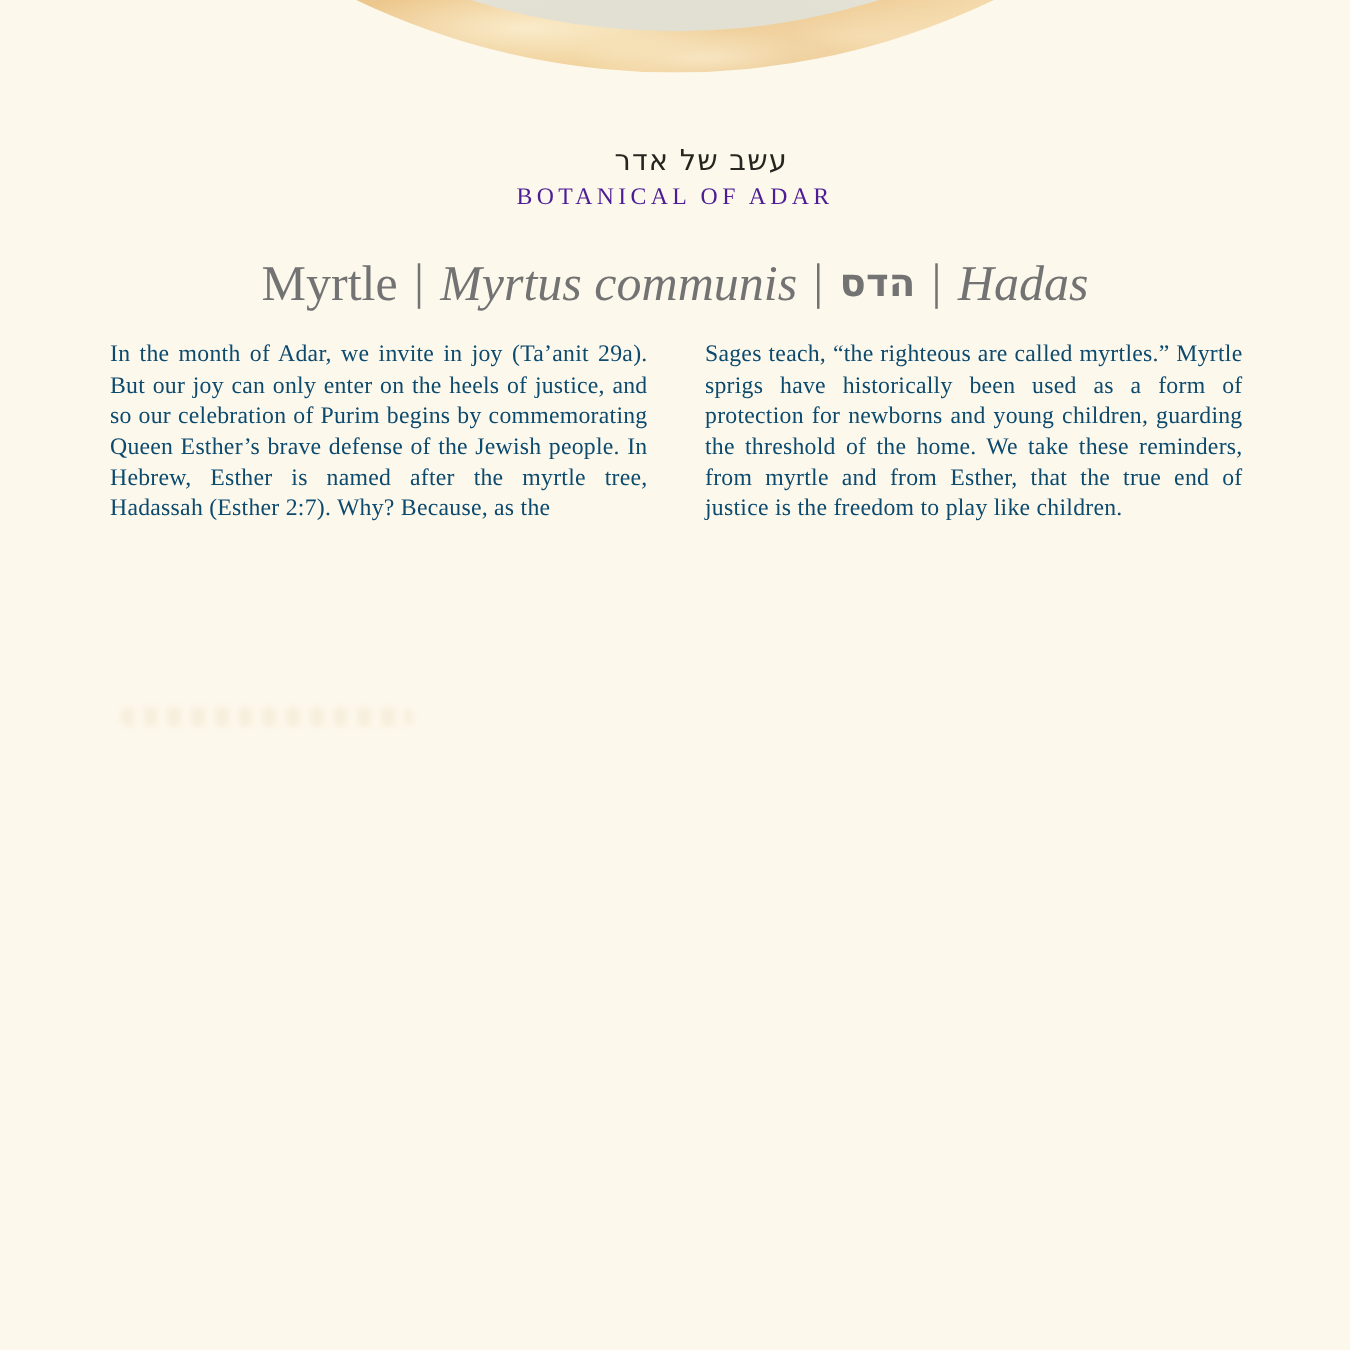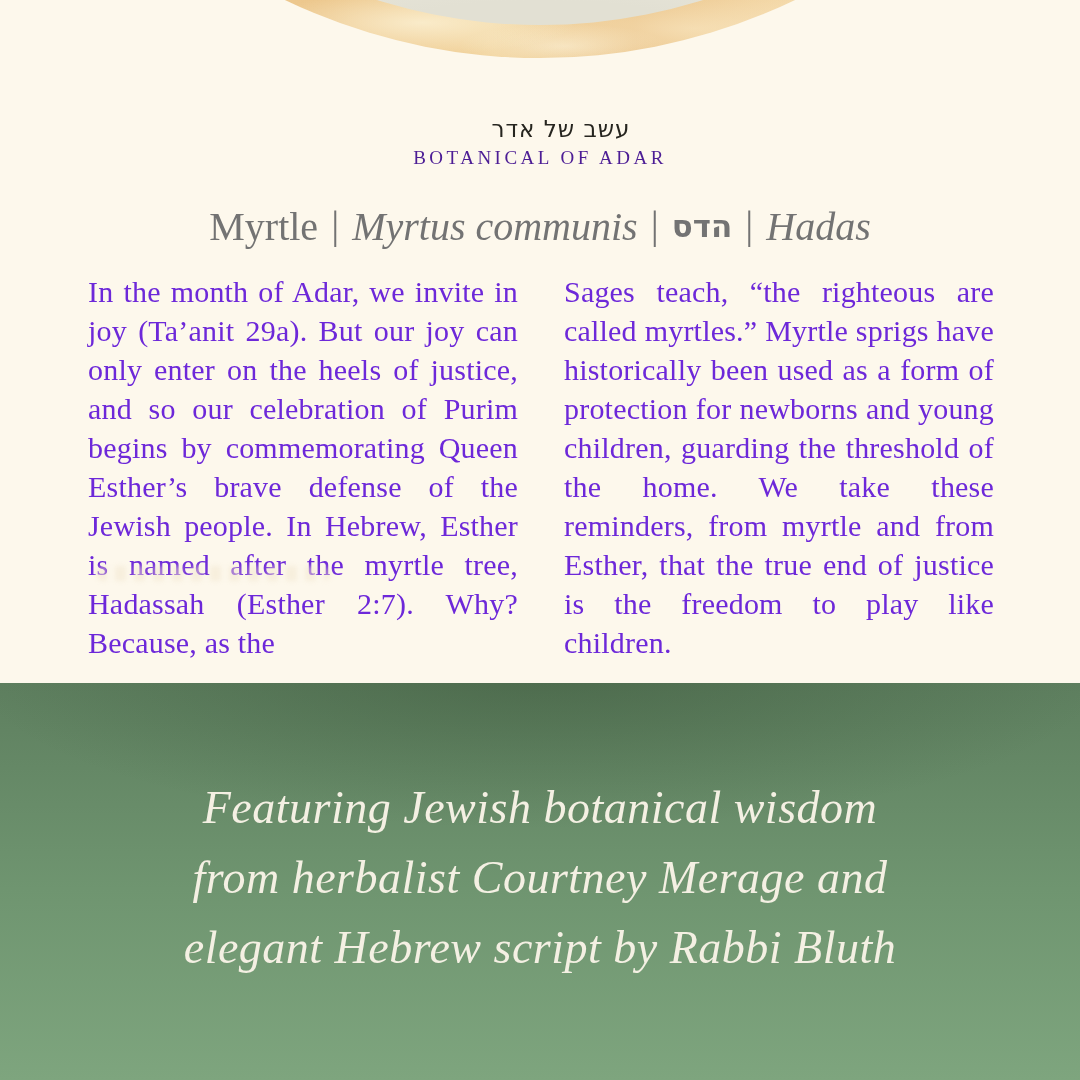--- a/index.html
+++ b/index.html
@@ -82,23 +82,23 @@
   
   .columns {
     position: absolute;
     top: 272px; left: 88px; right: 86px;
     display: flex;
     gap: 46px;
   }
   .col {
     flex: 1 1 0;
     text-align: justify;
-    font-size: 30px;
+    font-size: 19px;
     line-height: 1.3;
-    color: #6d28d9;
+    color: #0c4a6e;
     letter-spacing: 0.2px;
   }
 
   
   .ghost {
     position: absolute;
     left: 96px; top: 566px;
     width: 235px; height: 15px;
     border-radius: 8px;
     opacity: 0.5;
@@ -143,21 +143,14 @@
     <span>Myrtle</span><span class="pipe">|</span><span class="italic">Myrtus communis</span><span class="pipe">|</span><span class="hebrew" dir="rtl">הדס</span><span class="pipe">|</span><span class="italic">Hadas</span>
   </div>
 
   <div class="columns">
     <div class="col">In the month of Adar, we invite in joy (Ta’anit 29a). But our joy can only enter on the heels of justice, and so our celebration of Purim begins by commemorating Queen Esther’s brave defense of the Jewish people. In Hebrew, Esther is named after the myrtle tree, Hadassah (Esther 2:7). Why? Because, as the</div>
     <div class="col">Sages teach, “the righteous are called myrtles.” Myrtle sprigs have historically been used as a form of protection for newborns and young children, guarding the threshold of the home. We take these reminders, from myrtle and from Esther, that the true end of justice is the freedom to play like children.</div>
   </div>
 
   <div class="ghost"></div>
 
-  <div class="footer">
-    <div class="footer-caption">
-      <div>Featuring Jewish botanical wisdom</div>
-      <div>from herbalist Courtney Merage and</div>
-      <div>elegant Hebrew script by Rabbi Bluth</div>
-    </div>
-  </div>
 
 </div>
 
 </body></html>

